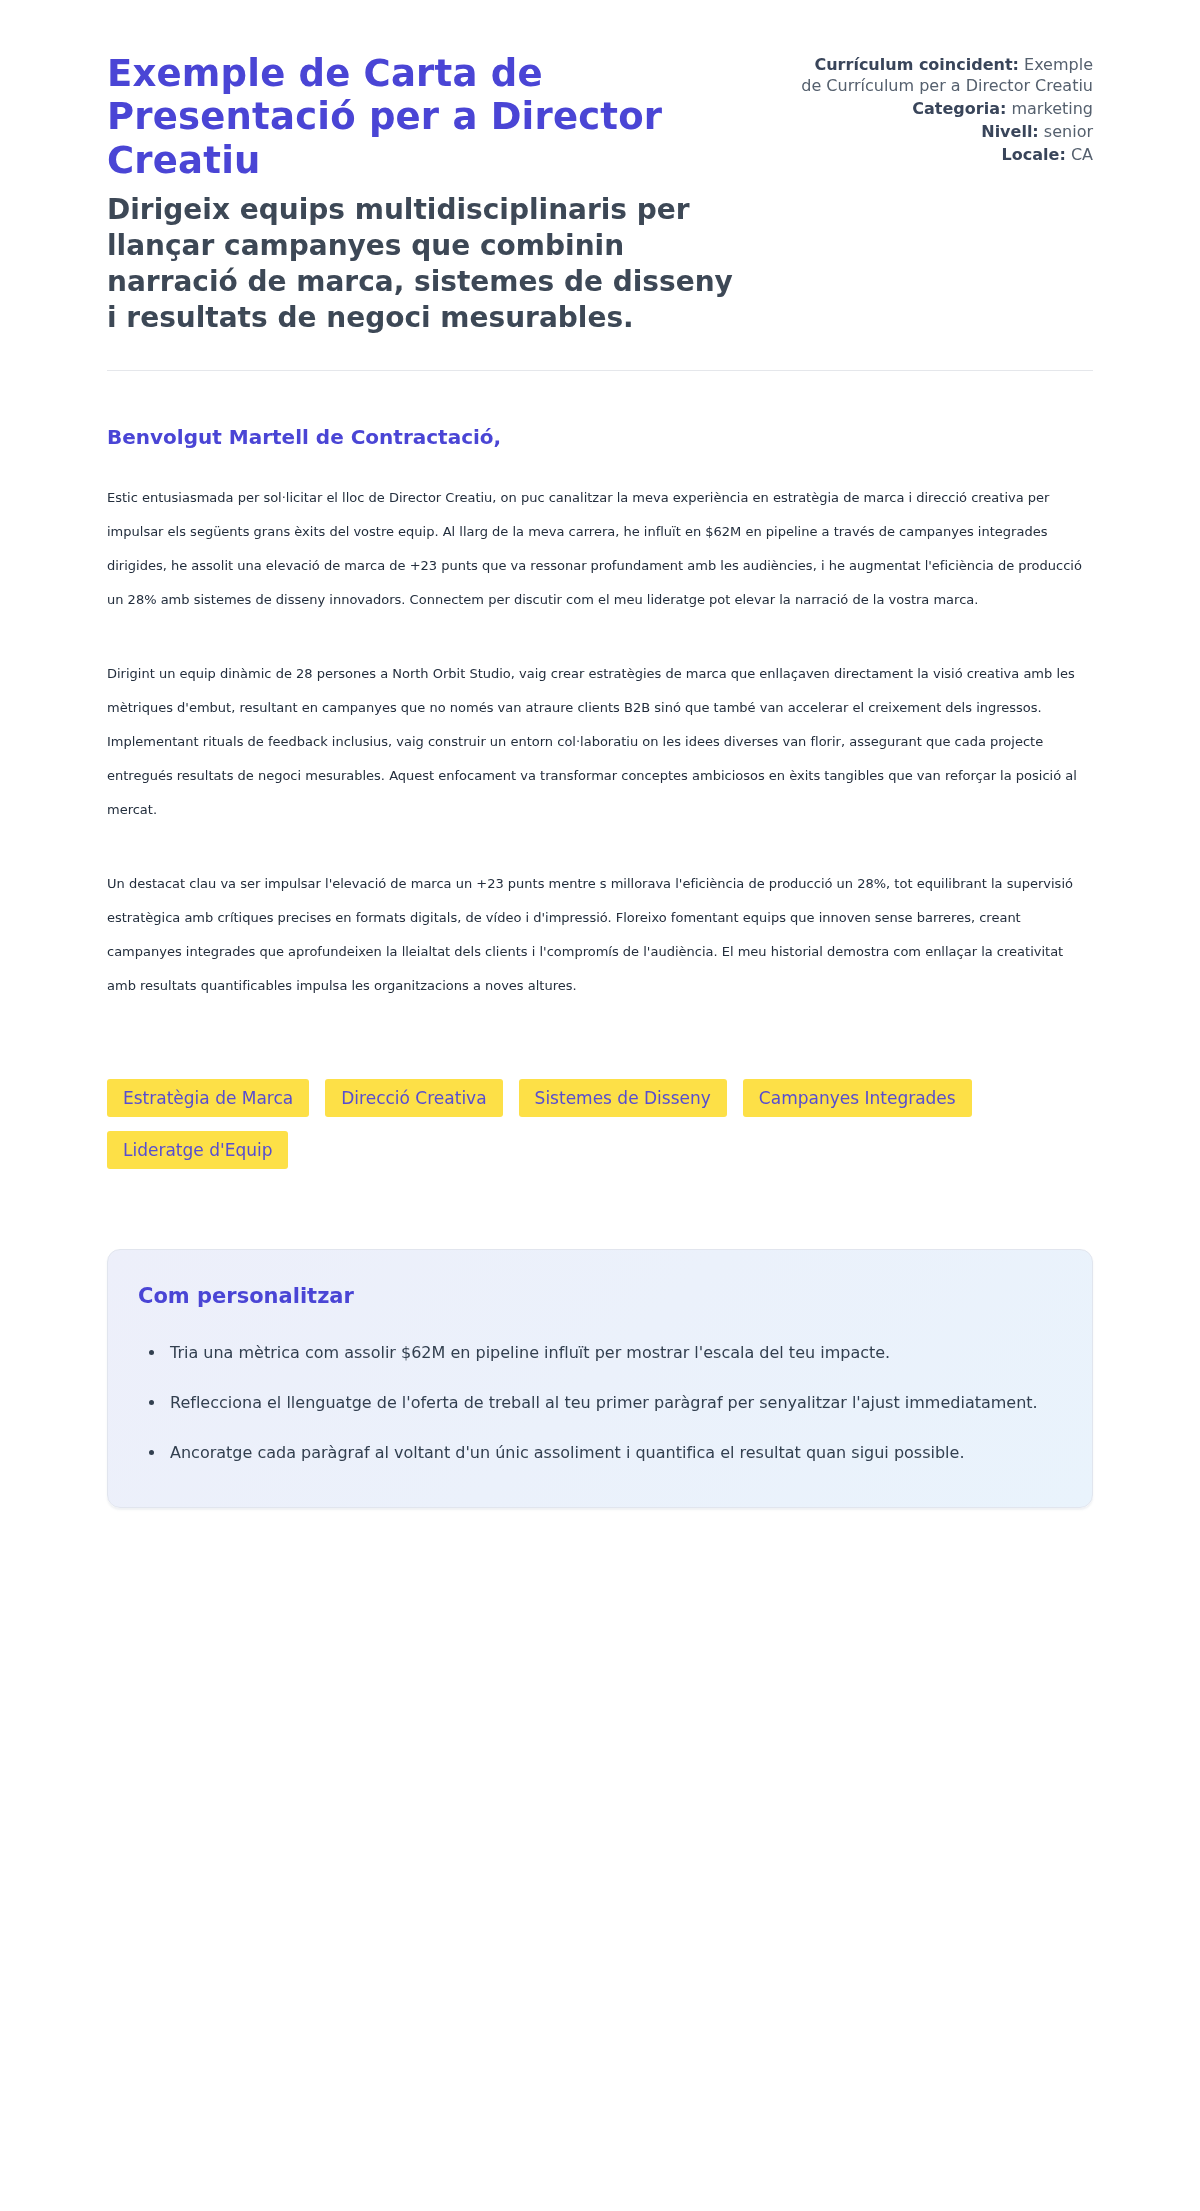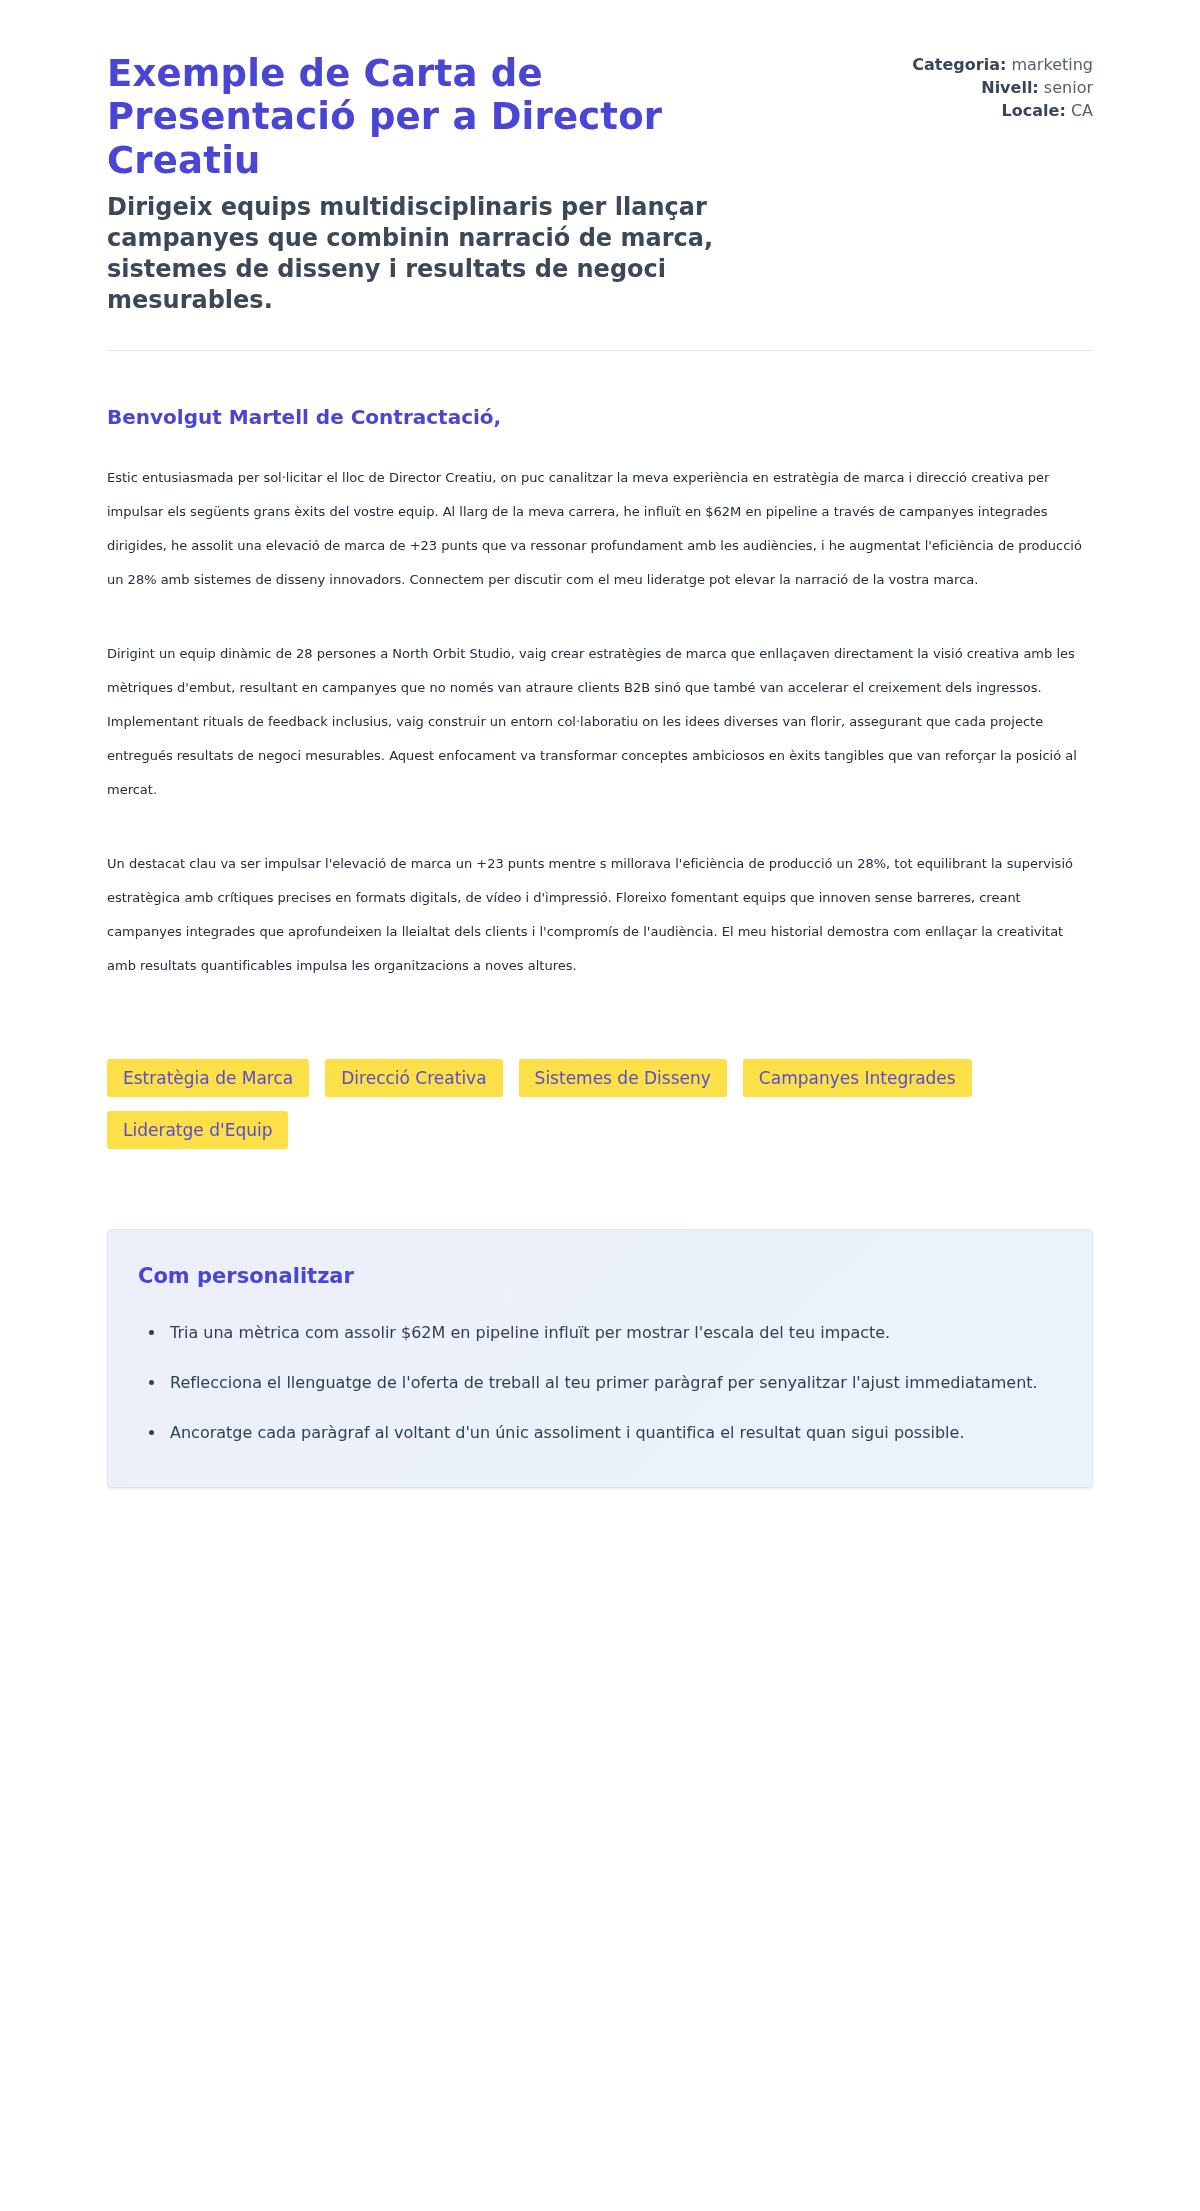--- a/index.html
+++ b/index.html
@@ -27,21 +27,21 @@
   .doc-title {
     margin: 0;
     font-size: 37px;
     line-height: 1.17;
     font-weight: 700;
     color: #4a45d5;
     letter-spacing: 0.2px;
   }
   .doc-subtitle {
     margin: 10px 0 0;
-    font-size: 24px;
+    font-size: 28px;
     line-height: 1.29;
     font-weight: 700;
     color: #3d4856;
   }
   .header-meta {
     flex: 0 0 300px;
     width: 300px;
     text-align: right;
     font-size: 16px;
     line-height: 1.32;
@@ -102,21 +102,21 @@
     padding: 11px 16px 10px;
     border-radius: 3px;
     white-space: nowrap;
   }
 
   
   .tips {
     margin-top: 80px;
     background: linear-gradient(135deg, #edeffa 0%, #e9f3fc 100%);
     border: 1px solid #e1e5ee;
-    border-radius: 4px;
+    border-radius: 13px;
     padding: 34px 38px 38px 30px;
     box-shadow: 0 2px 2px rgba(100,116,139,0.10);
   }
   .tips-heading {
     margin: 0;
     font-size: 21px;
     font-weight: 700;
     color: #4a45d5;
   }
   .tips-list {
@@ -137,20 +137,21 @@
 <body>
 
 <div class="page">
 
   <div class="header">
     <div class="header-left">
       <h1 class="doc-title">Exemple de Carta de Presentació per a Director Creatiu</h1>
       <p class="doc-subtitle">Dirigeix equips multidisciplinaris per llançar campanyes que combinin narració de marca, sistemes de disseny i resultats de negoci mesurables.</p>
     </div>
     <div class="header-meta">
+      <div class="meta-line"><span class="meta-label">Currículum coincident:</span> <span>Exemple de Currículum per a Director Creatiu</span></div>
       <div class="meta-line"><span class="meta-label">Categoria:</span> <span>marketing</span></div>
       <div class="meta-line"><span class="meta-label">Nivell:</span> <span>senior</span></div>
       <div class="meta-line"><span class="meta-label">Locale:</span> <span>CA</span></div>
     </div>
   </div>
 
   <hr class="divider">
 
   <div>
     <p class="greeting">Benvolgut Martell de Contractació,</p>

